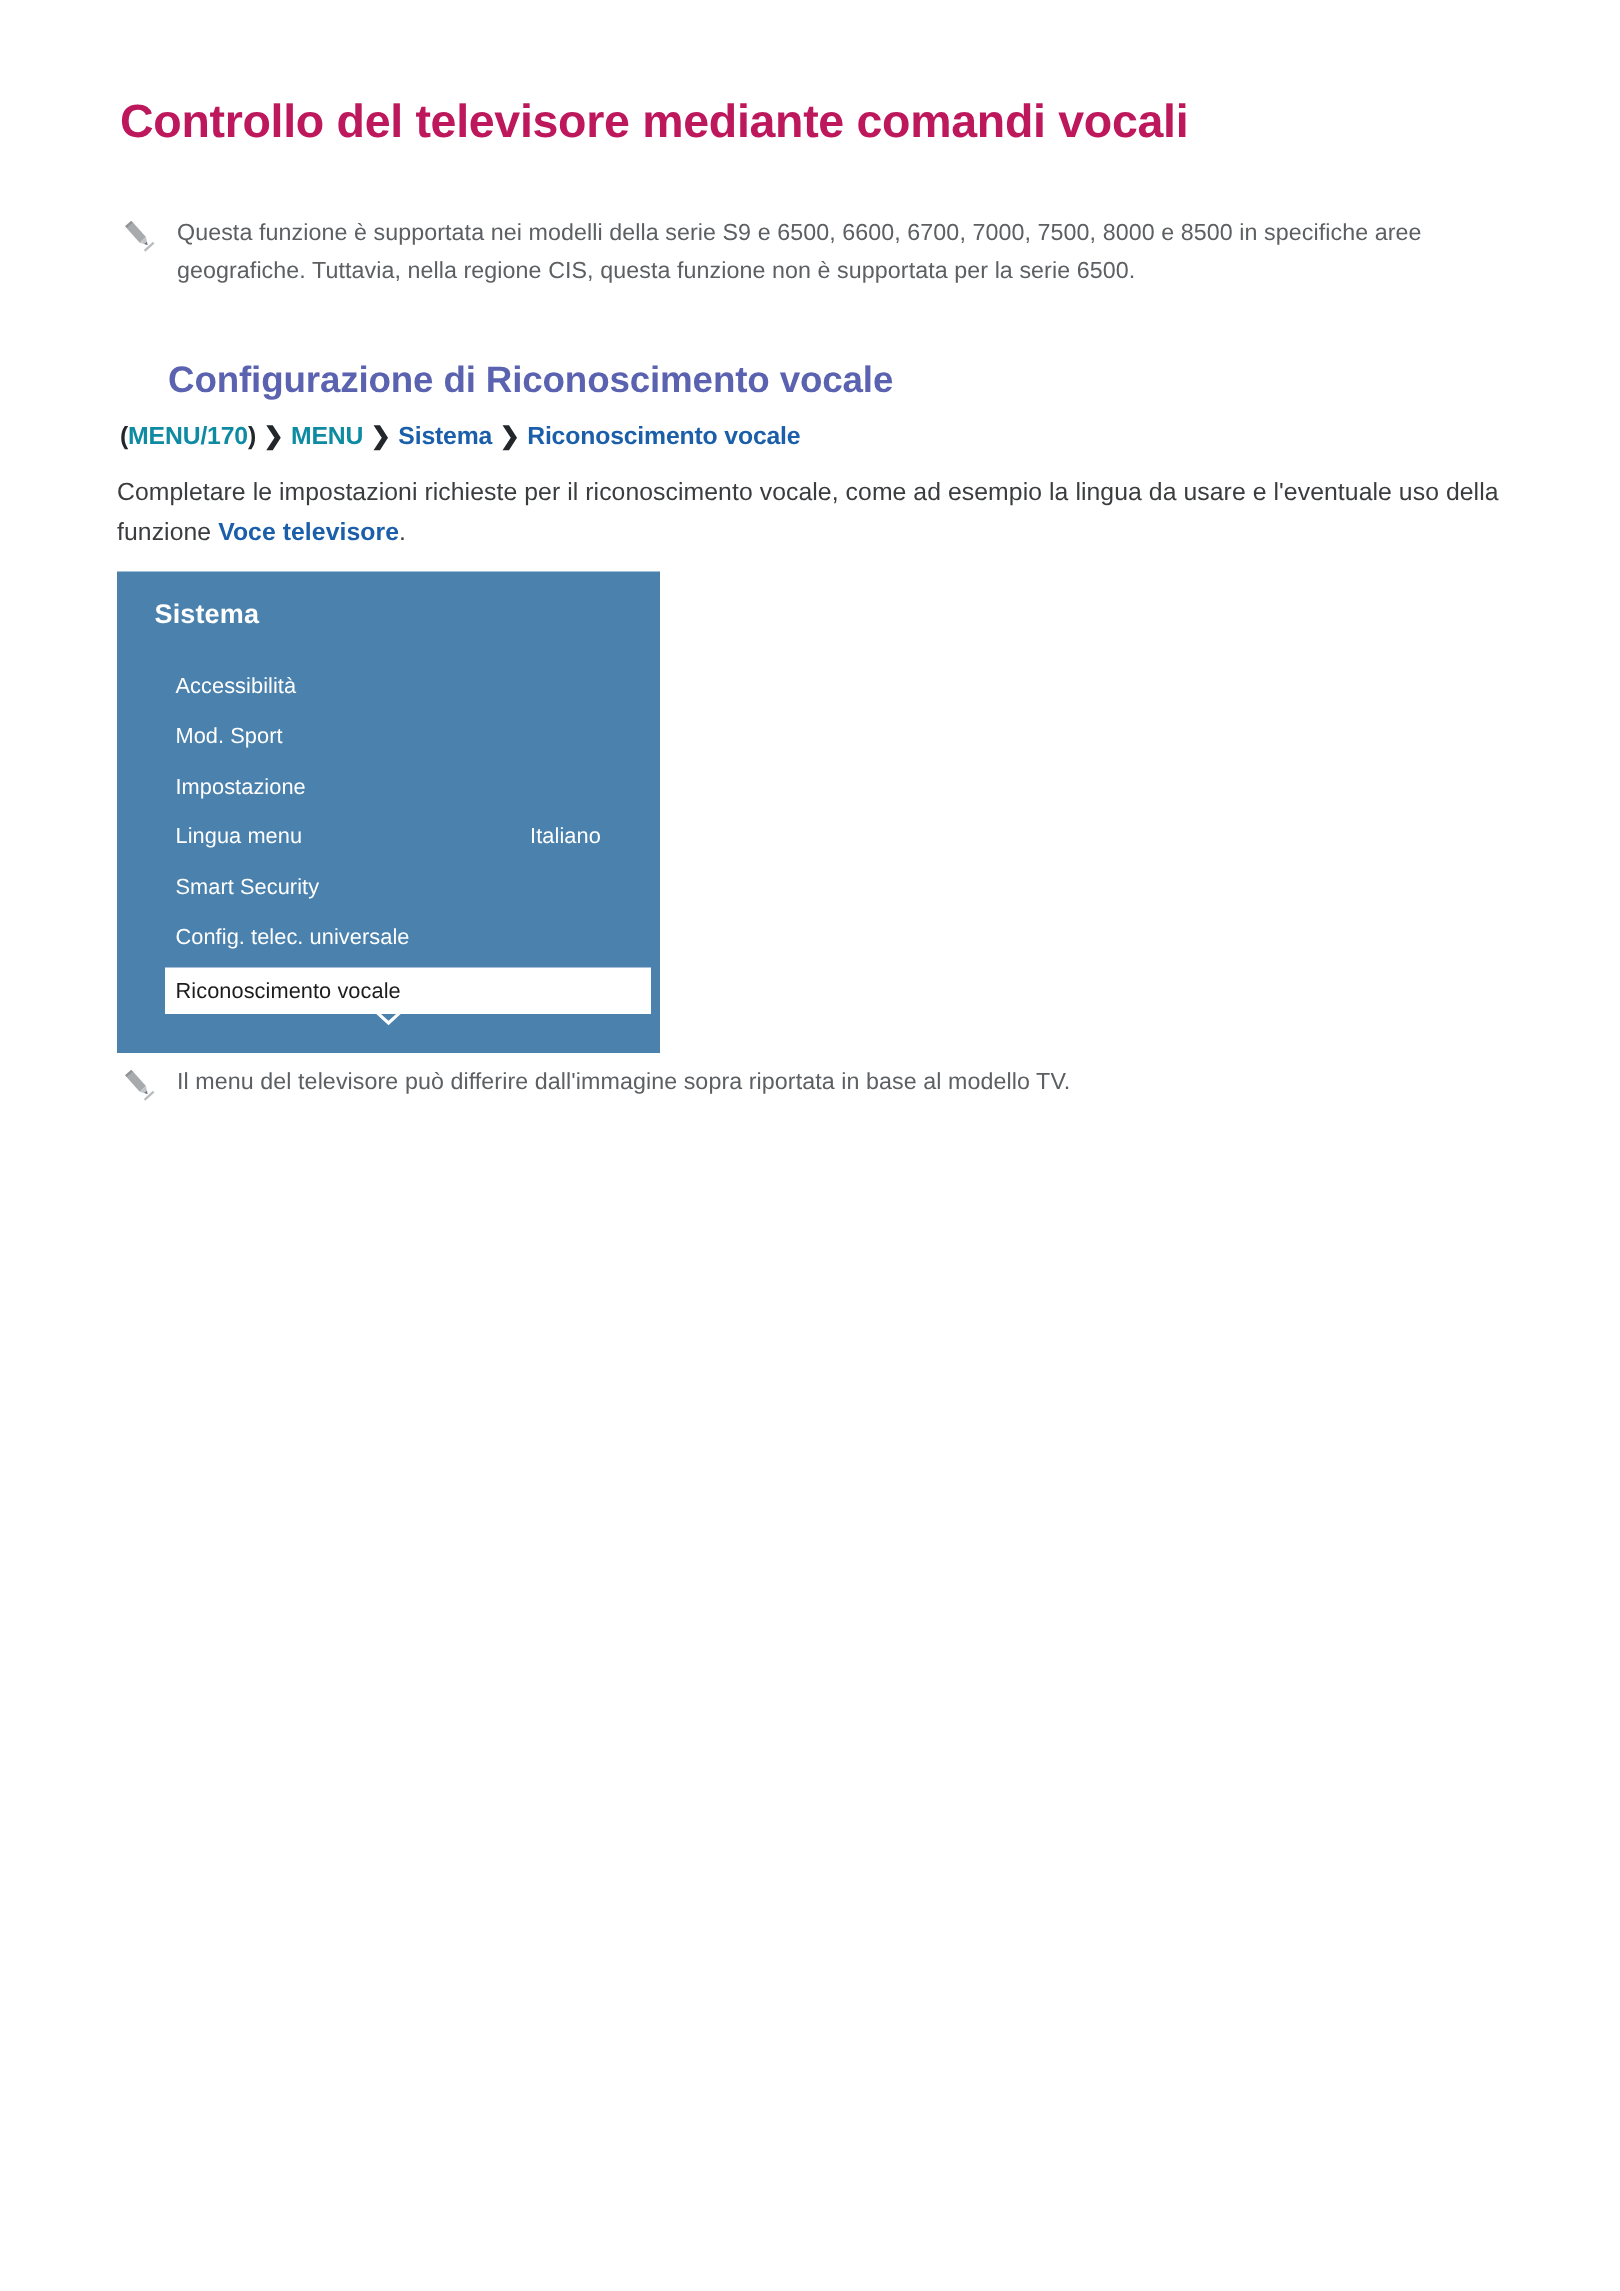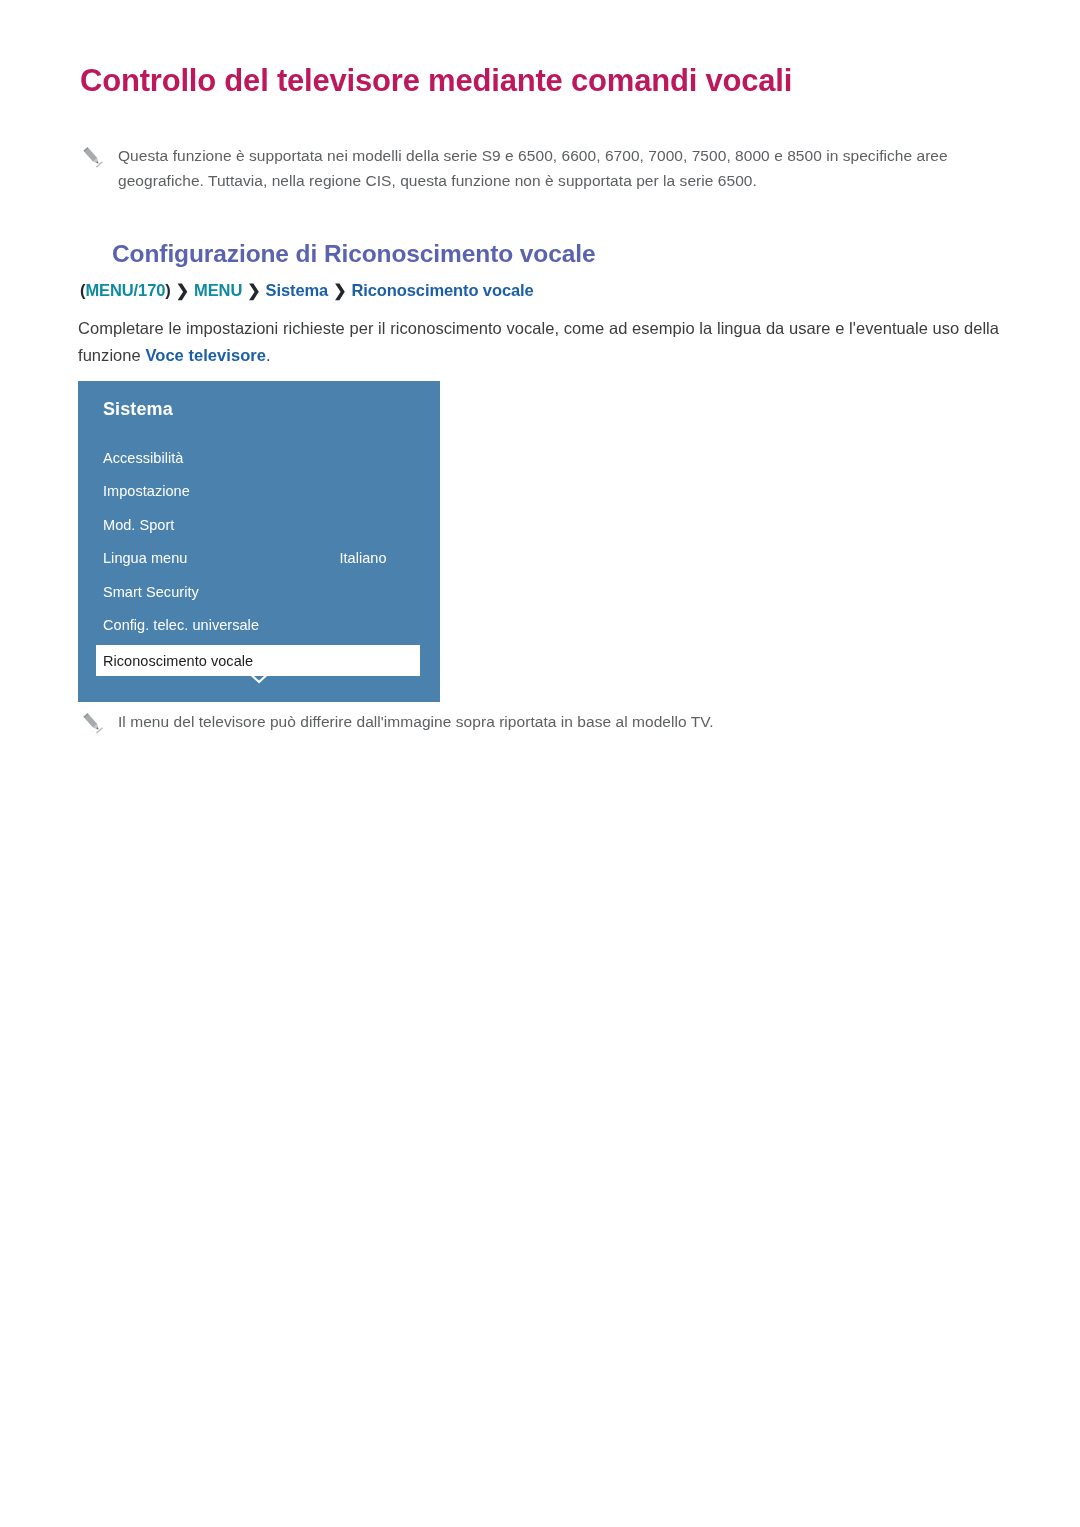--- a/index.html
+++ b/index.html
@@ -134,21 +134,21 @@
     position: absolute;
     left: 25px;
     top: 18px;
     font-size: 18px;
     font-weight: bold;
     color: #ffffff;
     letter-spacing: 0.1px;
   }
   .tv-list {
     position: absolute;
-    left: 0;
+    left: 14px;
     top: 60px;
     width: 362px;
   }
   .tv-row {
     position: relative;
     height: 33.5px;
     display: flex;
     align-items: center;
     padding: 0 22px 0 25px;
     box-sizing: border-box;
@@ -233,26 +233,26 @@
     <div class="tv-title">Sistema</div>
 
     <div class="tv-list">
 
       <div class="tv-row">
         <span class="label">Accessibilità</span>
         <span class="value"></span>
       </div>
 
       <div class="tv-row">
+        <span class="label">Mod. Sport</span>
+        <span class="value"></span>
+      </div>
+
+      <div class="tv-row">
         <span class="label">Impostazione</span>
-        <span class="value"></span>
-      </div>
-
-      <div class="tv-row">
-        <span class="label">Mod. Sport</span>
         <span class="value"></span>
       </div>
 
       <div class="tv-row">
         <span class="label">Lingua menu</span>
         <span class="value">Italiano</span>
       </div>
 
       <div class="tv-row">
         <span class="label">Smart Security</span>

